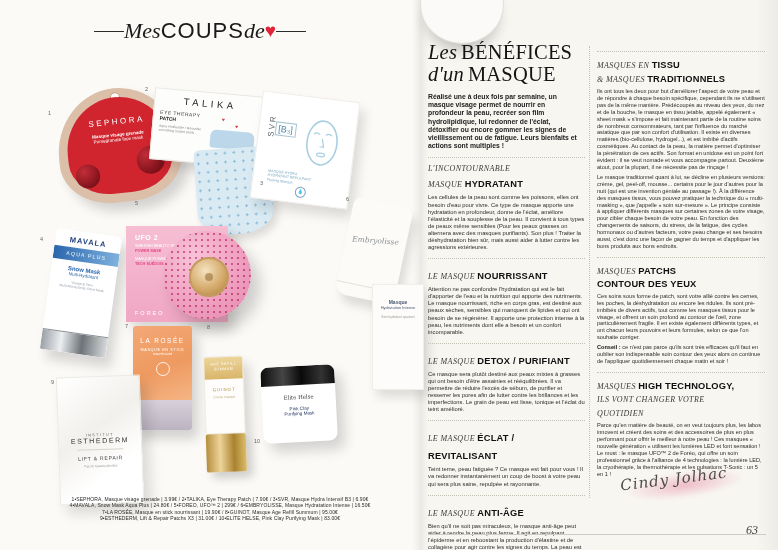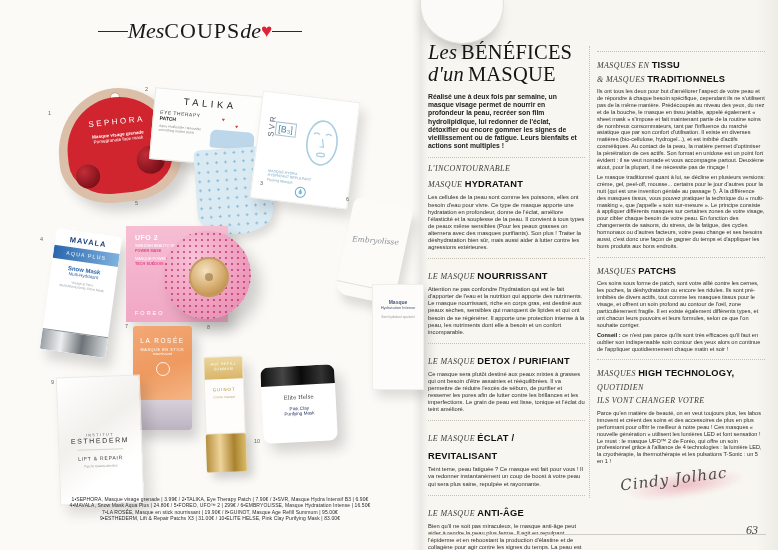--- a/index.html
+++ b/index.html
@@ -8,21 +8,21 @@
   .page-right-bg{position:absolute;left:420px;top:0;width:358px;height:550px;background:#f8f6f1;}
   .edge-shade{position:absolute;right:0;top:0;width:22px;height:550px;
       background:linear-gradient(90deg,rgba(0,0,0,0),rgba(0,0,0,.045));}
   .gutter{position:absolute;left:412px;top:0;width:16px;height:550px;
       background:linear-gradient(90deg,rgba(0,0,0,0),rgba(0,0,0,.06) 50%,rgba(0,0,0,0));}
 
   
   .title-row{position:absolute;left:30px;top:18px;width:340px;display:flex;align-items:center;justify-content:center;}
   .title-rule{width:30px;height:0;border-top:1px solid #2b2b2b;}
   .t-pre,.t-post{font-family:"Liberation Serif",serif;font-style:italic;font-size:22px;color:#191919;}
-  .t-main{font-family:Liberation Serif, serif;font-size:22px;letter-spacing:1px;color:#191919;}
+  .t-main{font-family:Liberation Sans, sans-serif;font-size:22px;letter-spacing:1px;color:#191919;}
   .heart{font-size:19px;color:#e02339;line-height:20px;}
 
   
   .prod{position:absolute;}
   .pnum{position:absolute;font-size:5.5px;color:#666;}
 
   
   .p-sephora{left:58px;top:88px;width:122px;height:114px;transform:rotate(-6deg);}
   .seph-outer{position:absolute;inset:0;background:#dcbfa9;border-radius:54% 54% 46% 46%/62% 62% 40% 40%;
       box-shadow:7px 9px 12px rgba(0,0,0,.16);}
@@ -369,27 +369,28 @@
 
   <div class="col-right">
     <div class="sec">
       <span class="r-title"><span class="lead-it">MASQUES EN </span><span class="sec-strong">TISSU</span></span>
       <span class="r-title"><span class="lead-it">&amp; MASQUES </span><span class="sec-strong">TRADITIONNELS</span></span>
       <p>Ils ont tous les deux pour but d'améliorer l'aspect de votre peau et de répondre à chaque besoin spécifique, cependant ils ne s'utilisent pas de la même manière. Prédécoupés au niveau des yeux, du nez et de la bouche, le masque en tissu jetable, appelé également « sheet mask » s'impose et fait maintenant partie de la routine soins de nombreux consommateurs, tant par l'influence du marché asiatique que par son confort d'utilisation. Il existe en diverses matières (bio-cellulose, hydrogel...), et est imbibé d'actifs cosmétiques. Au contact de la peau, la matière permet d'optimiser la pénétration de ces actifs. Son format en unidose est un point fort évident : il se veut nomade et vous accompagne partout. Deuxième atout, pour la plupart, il ne nécessite pas de rinçage !</p>
       <p>Le masque traditionnel quant à lui, se décline en plusieurs versions: crème, gel, peel-off, mousse... certains pour le jour d'autres pour la nuit (qui est une invention géniale au passage !). À la différence des masques tissus, vous pouvez pratiquer la technique du « multi-masking », que j'appelle « soin sur-mesure ». Le principe consiste à appliquer différents masques sur certaines zones de votre visage, pour cibler chaque besoin de votre peau. En fonction des changements de saisons, du stress, de la fatigue, des cycles hormonaux ou d'autres facteurs, votre peau change et ses besoins aussi, c'est donc une façon de gagner du temps et d'appliquer les bons produits aux bons endroits.</p>
     </div>
     <div class="sec">
       <span class="r-title"><span class="lead-it">MASQUES </span><span class="sec-strong">PATCHS</span></span>
+      <span class="r-title"><span class="sec-strong">CONTOUR DES YEUX</span></span>
       <p>Ces soins sous forme de patch, sont votre allié contre les cernes, les poches, la déshydratation ou encore les ridules. Ils sont pré-imbibés de divers actifs, tout comme les masques tissus pour le visage, et offrent un soin profond au contour de l'œil, zone particulièrement fragile. Il en existe également différents types, et ont chacun leurs pouvoirs et leurs formules, selon ce que l'on souhaite corriger.</p>
       <p class="advice"><b>Conseil : </b><span>ce n'est pas parce qu'ils sont très efficaces qu'il faut en oublier son indispensable soin contour des yeux alors on continue de l'appliquer quotidiennement chaque matin et soir !</span></p>
     </div>
     <div class="sec">
       <span class="r-title"><span class="lead-it">MASQUES </span><span class="sec-strong">HIGH TECHNOLOGY,</span></span>
+      <span class="r-title"><span class="lead-it">ILS VONT CHANGER VOTRE</span></span>
       <span class="r-title"><span class="lead-it">QUOTIDIEN</span></span>
-      <span class="r-title"><span class="lead-it">ILS VONT CHANGER VOTRE</span></span>
       <p>Parce qu'en matière de beauté, on en veut toujours plus, les labos innovent et créent des soins et des accessoires de plus en plus performant pour offrir le meilleur à notre peau ! Ces masques « nouvelle génération » utilisent les lumières LED et font sensation ! Le must : le masque UFO™ 2 de Foréo, qui offre un soin professionnel grâce à l'alliance de 4 technologies : la lumière LED, la cryothérapie, la thermothérapie et les pulsations T-Sonic : un 5 en 1 !</p>
     </div>
   </div>
 
   <div class="sig-wrap">
     <div class="sig-swoosh"></div>
     <div class="sig-text">Cindy Jolhac</div>
   </div>
 
   <div class="footer-rule"></div>

